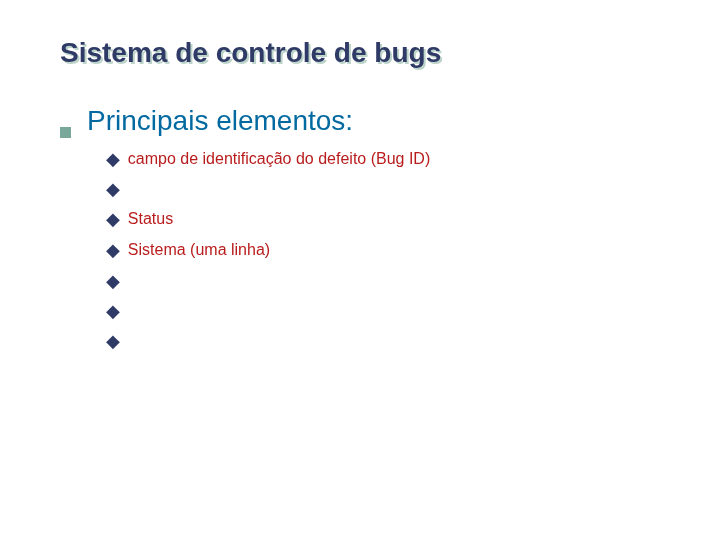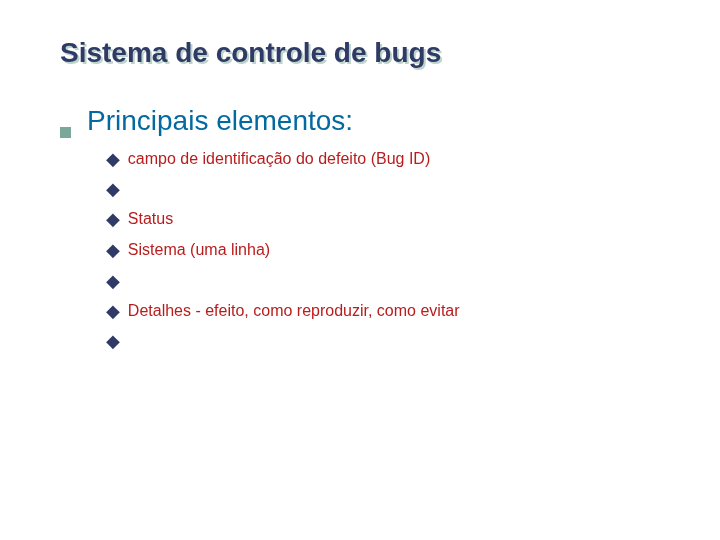--- a/index.html
+++ b/index.html
@@ -111,21 +111,20 @@
       </div>
       <div class="l2">
         <div class="bullet-diamond">◆</div>
         <div class="text">Sistema (uma linha)</div>
       </div>
       <div class="l2">
         <div class="bullet-diamond">◆</div>
       </div>
       <div class="l2">
         <div class="bullet-diamond">◆</div>
-        <div class="text">Detalhes - efeito, como reproduzir, como evitar</div>
       </div>
       <div class="l2">
         <div class="bullet-diamond">◆</div>
       </div>
     </div>
   </div>
 
 </div>
 
 </body></html>

